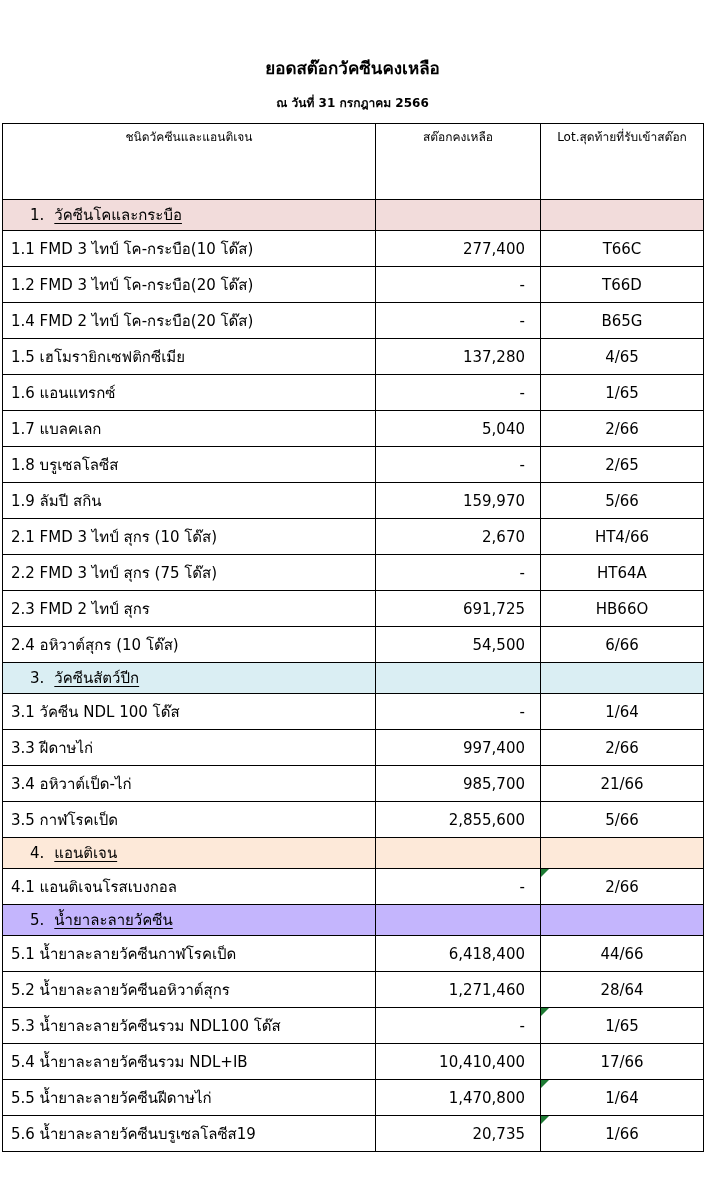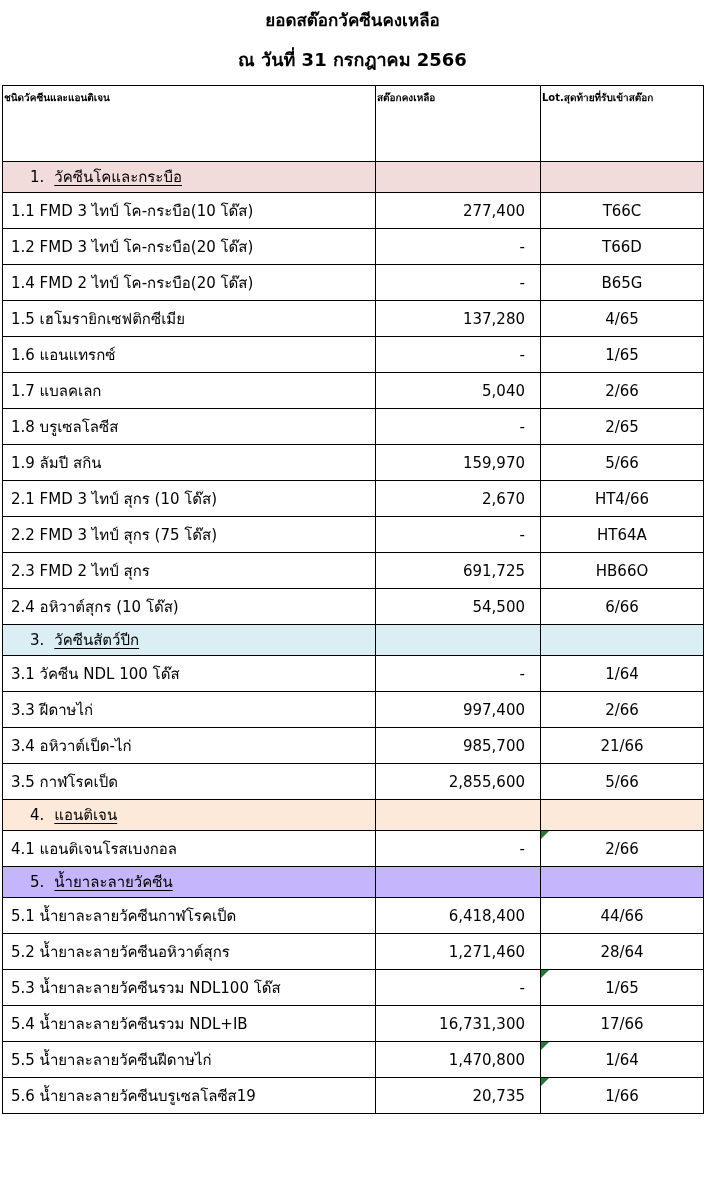--- a/index.html
+++ b/index.html
@@ -1,29 +1,29 @@
 <!DOCTYPE html>
 <html style="--flag-color: #1E7B34;"><head>
 <meta charset="utf-8">
 <style>
   html,body { margin:0; padding:0; background:#fff; }
   .page {
     width:705px; height:1196px; background:#ffffff; color:#000;
     font-family:"DejaVu Sans","Liberation Sans",sans-serif;
     position:relative; overflow:hidden;
   }
-  .doc-title { padding-top:6px; text-align:center; font-weight:bold; font-size:17px; }
-  .doc-subtitle { margin-top:12px; text-align:center; font-weight:bold; font-size:18px; }
+  .doc-title { padding-top:6px; text-align:center; font-weight:bold; font-size:17px;margin-top:48px; }
+  .doc-subtitle { margin-top:12px; text-align:center; font-weight:bold; font-size:12px; }
 
   table.stock { border-collapse:collapse; table-layout:fixed; width:701px; margin:11px 2px 0 2px; }
   table.stock th, table.stock td { border:1.5px solid #000; overflow:hidden; }
 
   thead th {
     height:68px; vertical-align:top; padding-top:6px;
-    font-weight:bold; font-size:10px; text-align:left; line-height:1.25;
+    font-weight:normal; font-size:12px; text-align:center; line-height:1.25;
   }
   .col-name  { width:373px; }
   .col-stock { width:165px; }
   .col-lot   { width:163px; }
 
   td { height:33px; font-size:15px; }
   .cell-name  { text-align:left; padding-left:8px; padding-right:4px; white-space:nowrap;margin-top:36px; }
   .cell-stock { text-align:right; padding-right:15px; }
   .cell-lot   { text-align:center; position:relative;margin-top:16px; }
 
@@ -174,21 +174,21 @@
           <td class="cell-stock">1,271,460</td>
           <td class="cell-lot">28/64</td>
         </tr>
         <tr>
           <td class="cell-name">5.3 น้ำยาละลายวัคซีนรวม NDL100 โด๊ส</td>
           <td class="cell-stock">-</td>
           <td class="cell-lot flag">1/65</td>
         </tr>
         <tr>
           <td class="cell-name">5.4 น้ำยาละลายวัคซีนรวม NDL+IB</td>
-          <td class="cell-stock">16,731,300</td>
+          <td class="cell-stock">10,410,400</td>
           <td class="cell-lot">17/66</td>
         </tr>
         <tr>
           <td class="cell-name">5.5 น้ำยาละลายวัคซีนฝีดาษไก่</td>
           <td class="cell-stock">1,470,800</td>
           <td class="cell-lot flag">1/64</td>
         </tr>
         <tr>
           <td class="cell-name">5.6 น้ำยาละลายวัคซีนบรูเซลโลซีส19</td>
           <td class="cell-stock">20,735</td>

